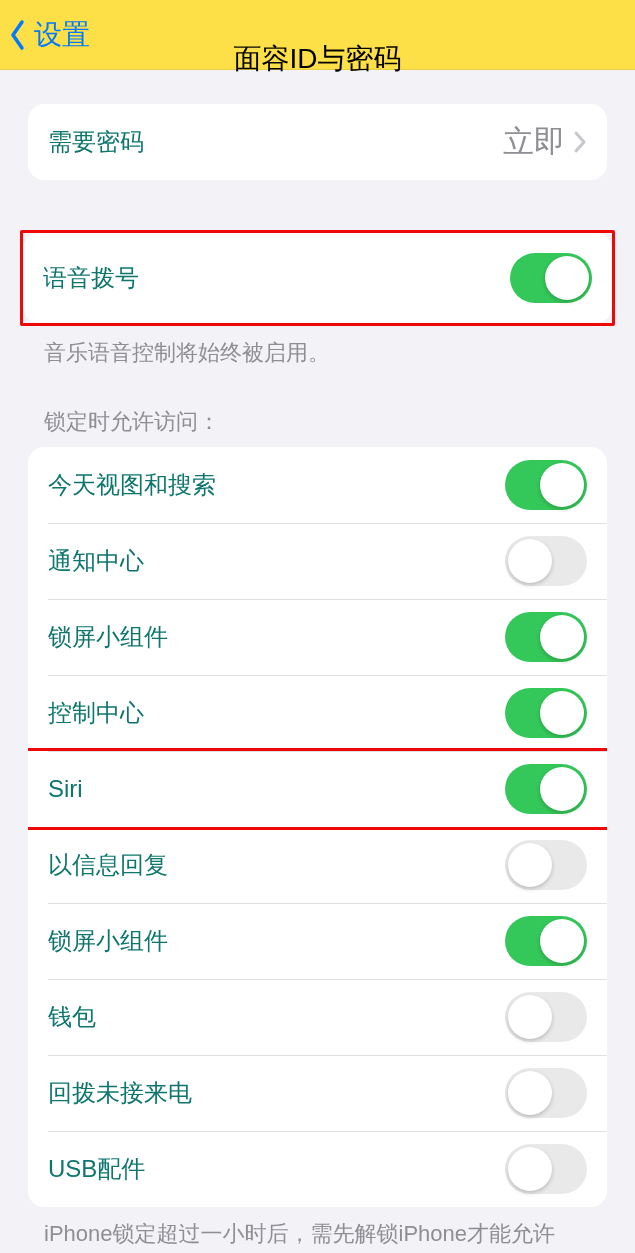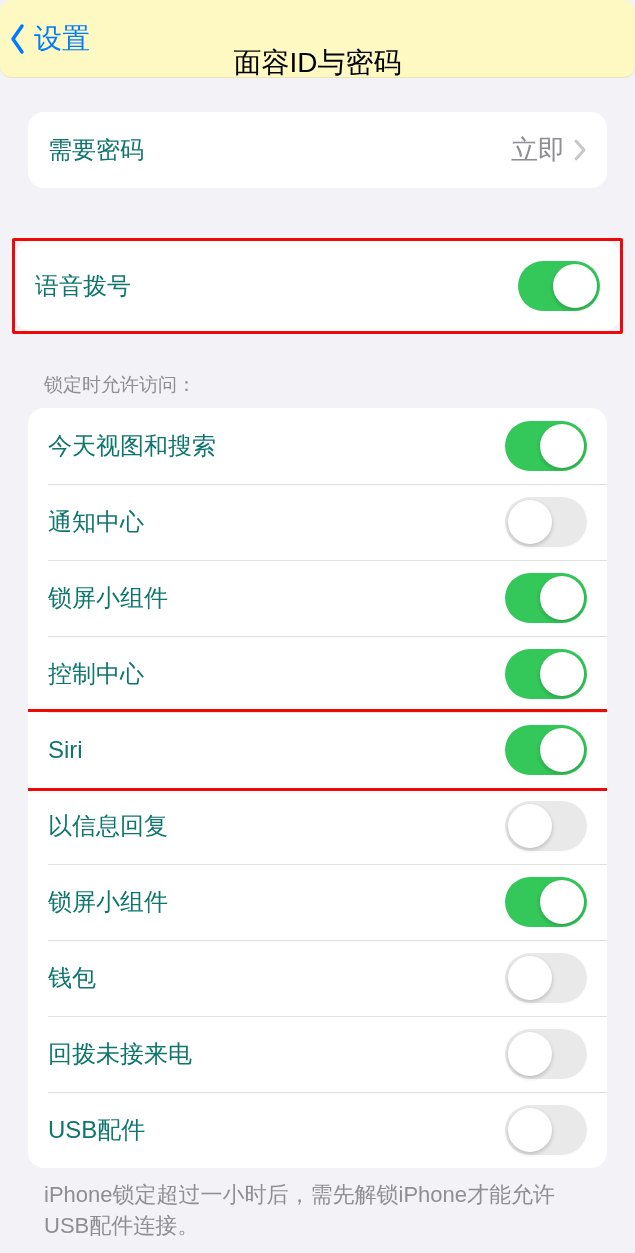--- a/index.html
+++ b/index.html
@@ -8,27 +8,26 @@
       box-sizing: border-box;
     }
     body {
       width: 635px;
       height: 1253px;
       background: #f2f2f7;
       font-family: -apple-system, BlinkMacSystemFont, "Helvetica Neue", sans-serif;
       overflow: hidden;
     }
     .nav-bar {
-      height: 78px;
-      background: #fef9c3;
+      height: 70px;
+      background: #fde047;
       display: flex;
       align-items: center;
       position: relative;
       border-bottom: 1px solid rgba(0,0,0,0.08);
-      border-radius: 12px;
     }
     .back-button {
       display: flex;
       align-items: center;
       padding-left: 8px;
       color: #007aff;
       font-size: 28px;
     }
     .back-chevron {
       width: 20px;
@@ -81,21 +80,21 @@
     .row-label {
       font-size: 24px;
       color: #0f766e;
     }
     .row-value {
       display: flex;
       align-items: center;
       gap: 8px;
     }
     .row-value-text {
-      font-size: 27px;
+      font-size: 31px;
       color: #8e8e93;
     }
     .chevron-right {
       width: 14px;
       height: 24px;
       stroke: #c7c7cc;
       stroke-width: 3;
       fill: none;
       stroke-linecap: round;
       stroke-linejoin: round;
@@ -129,27 +128,27 @@
       left: 3px;
     }
     .footer-text {
       margin: 12px 44px 0 44px;
       font-size: 22px;
       color: #8e8e93;
       line-height: 1.4;
     }
     .header-text {
       margin: 0 44px 10px 44px;
-      font-size: 19px;
+      font-size: 22px;
       color: #8e8e93;
     }
     .highlight-box {
       border: 3px solid #ef0808;
       border-radius: 2px;
-      margin: 0 12px;
+      margin: 0 20px;
     }
     .highlight-box .group-inner {
       background: #ffffff;
       border-radius: 16px;
       overflow: hidden;
     }
     .highlight-row {
       position: relative;
       text-align: center;
     }
@@ -200,20 +199,21 @@
     <div class="group-inner">
       <div class="row" style="min-height:90px">
         <div class="row-label">语音拨号</div>
         <div class="toggle on">
           <div class="toggle-knob"></div>
         </div>
       </div>
     </div>
   </div>
 
+  <div class="footer-text">音乐语音控制将始终被启用。</div>
 
   <div style="height:38px"></div>
 
   <div class="header-text">锁定时允许访问：</div>
 
   <div class="group" id="lock-access-group">
       <div class="row">
         <div class="row-label">今天视图和搜索</div>
         <div class="toggle on">
           <div class="toggle-knob"></div>

